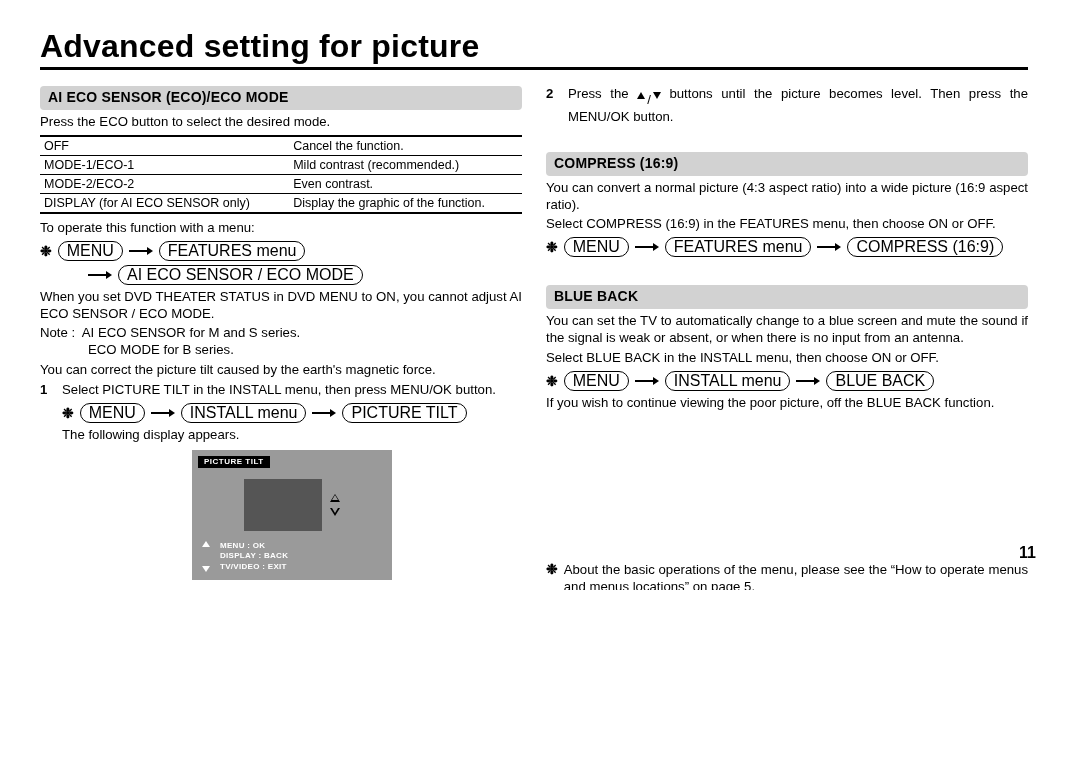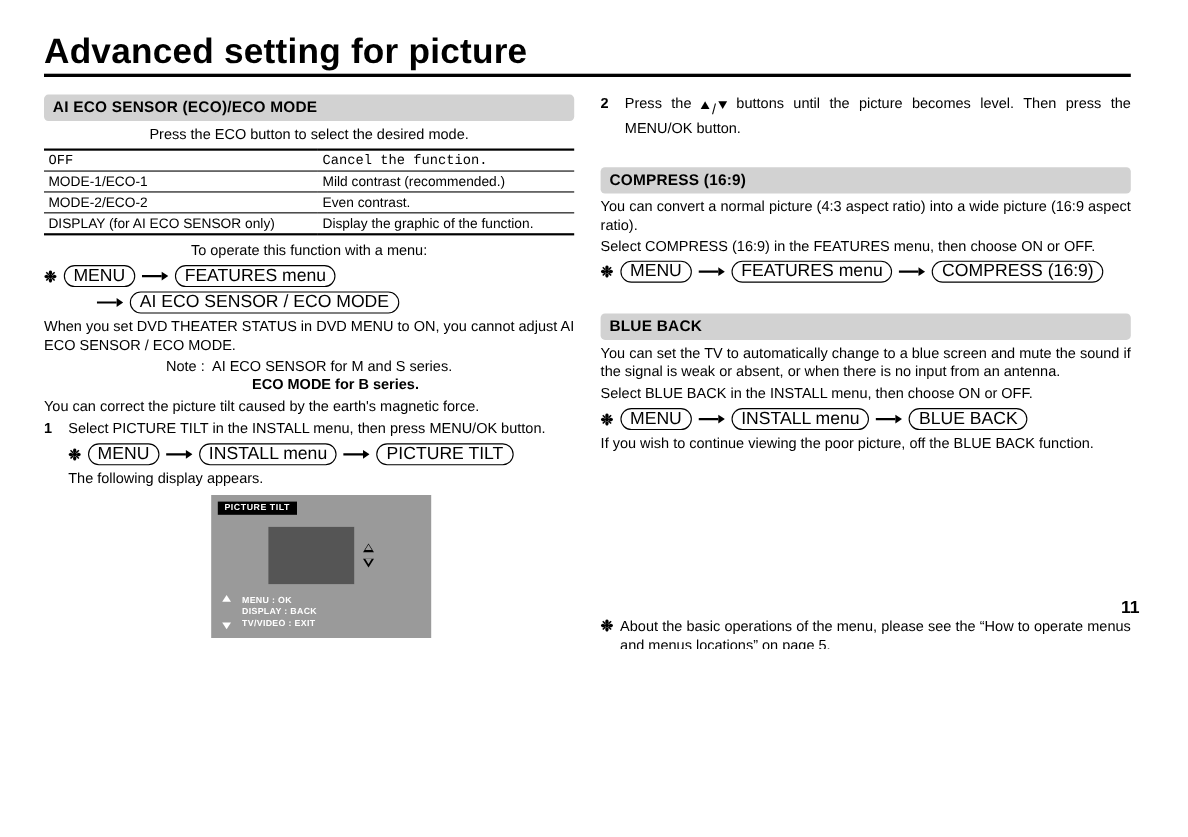--- a/index.html
+++ b/index.html
@@ -41,36 +41,36 @@
   .section-heading {
     background: #d2d2d2;
     font-weight: bold;
     font-size: 14px;
     padding: 3px 8px;
     border-radius: 4px;
     margin: 6px 0 4px 0;
     letter-spacing: 0.2px;
     font-family: Arial, Helvetica, sans-serif;
   }
-  p { margin: 3px 0; text-align: center; }
+  p { margin: 3px 0; }
   .just { text-align: justify; }
 
   table.modes {
     border-collapse: collapse;
     width: 100%;
     margin: 4px 0 6px 0;
     font-size: 12.5px;
   }
   table.modes td {
     border-top: 1px solid #000;
     border-bottom: 1px solid #000;
     padding: 1px 4px;
     vertical-align: top;
   }
-  table.modes tr:first-child td { border-top-width: 2px; font-family: Liberation Mono, monospace; }
+  table.modes tr:first-child td { border-top-width: 2px; }
   table.modes tr:last-child td { border-bottom-width: 2px; }
 
   .navline {
     display: flex;
     flex-wrap: wrap;
     align-items: center;
     gap: 6px;
     margin: 4px 0;
   }
   .asterisk {
@@ -215,21 +215,21 @@
   .footnote .tx { flex: 1; text-align: justify; }
 
   .page-number {
     position: absolute;
     bottom: 28px;
     right: 44px;
     font-weight: bold;
     font-size: 16px;
   }
 
-  .note-ind { padding-left: 48px; font-weight: bold; }
+  .note-ind { padding-left: 48px; }
 </style>
 </head>
 <body>
 
 <div class="page">
   <h1 class="title">Advanced setting for picture</h1>
   <div class="title-rule"></div>
 
   <div class="columns">
 

